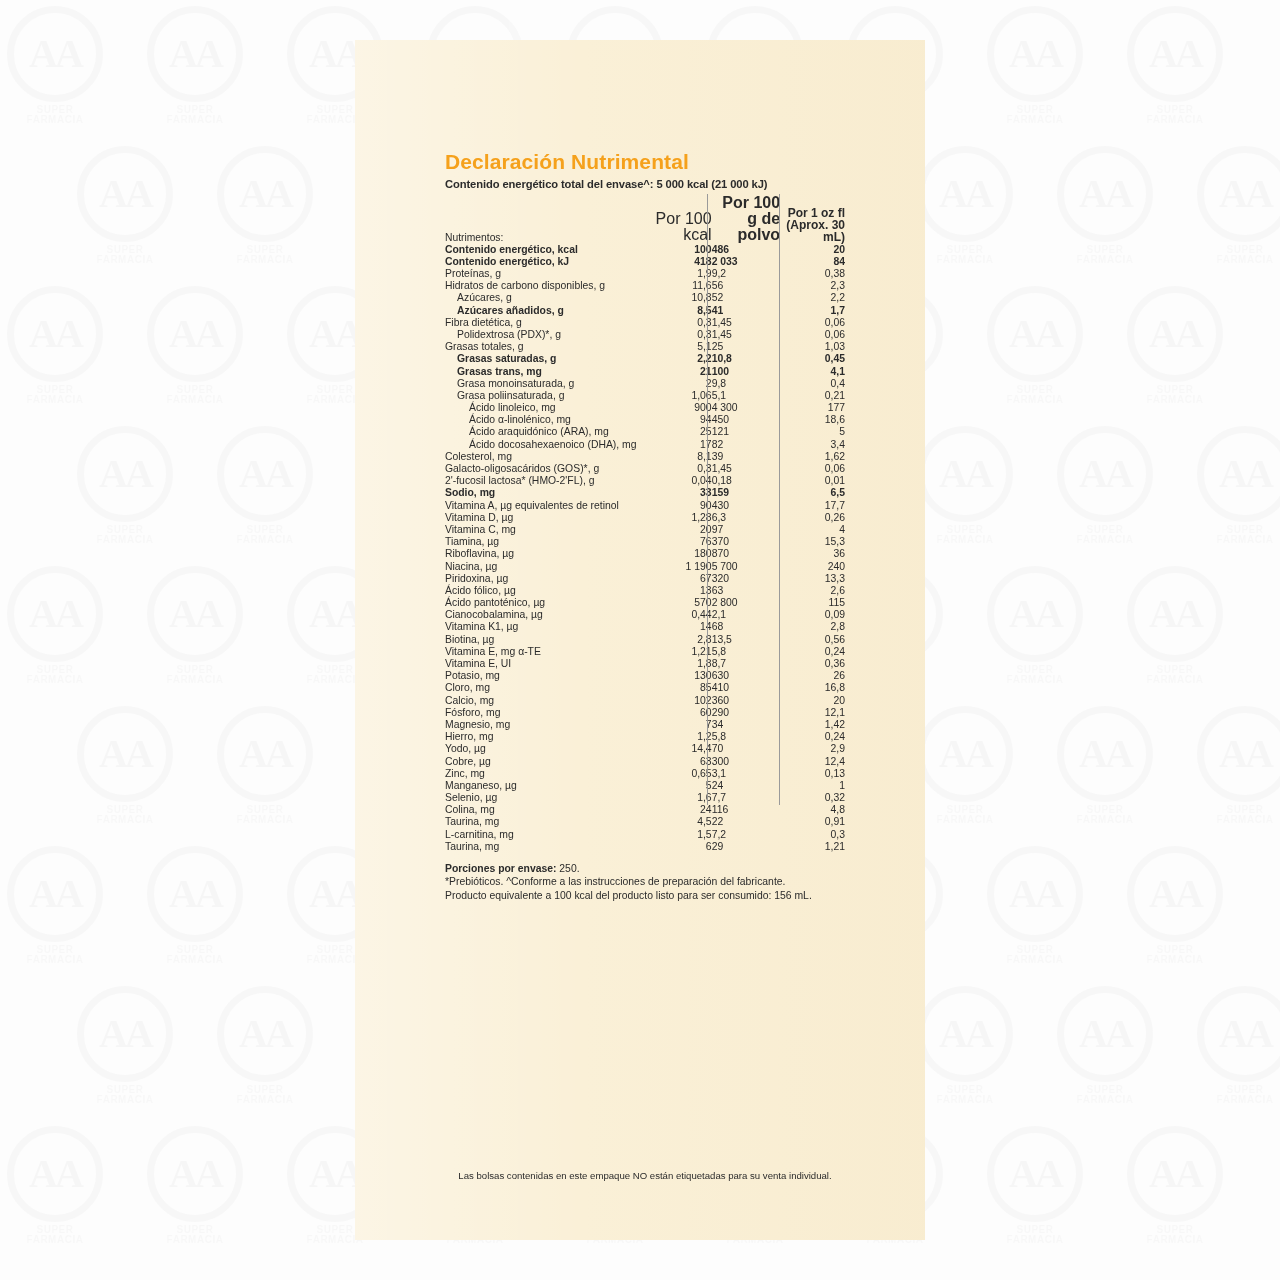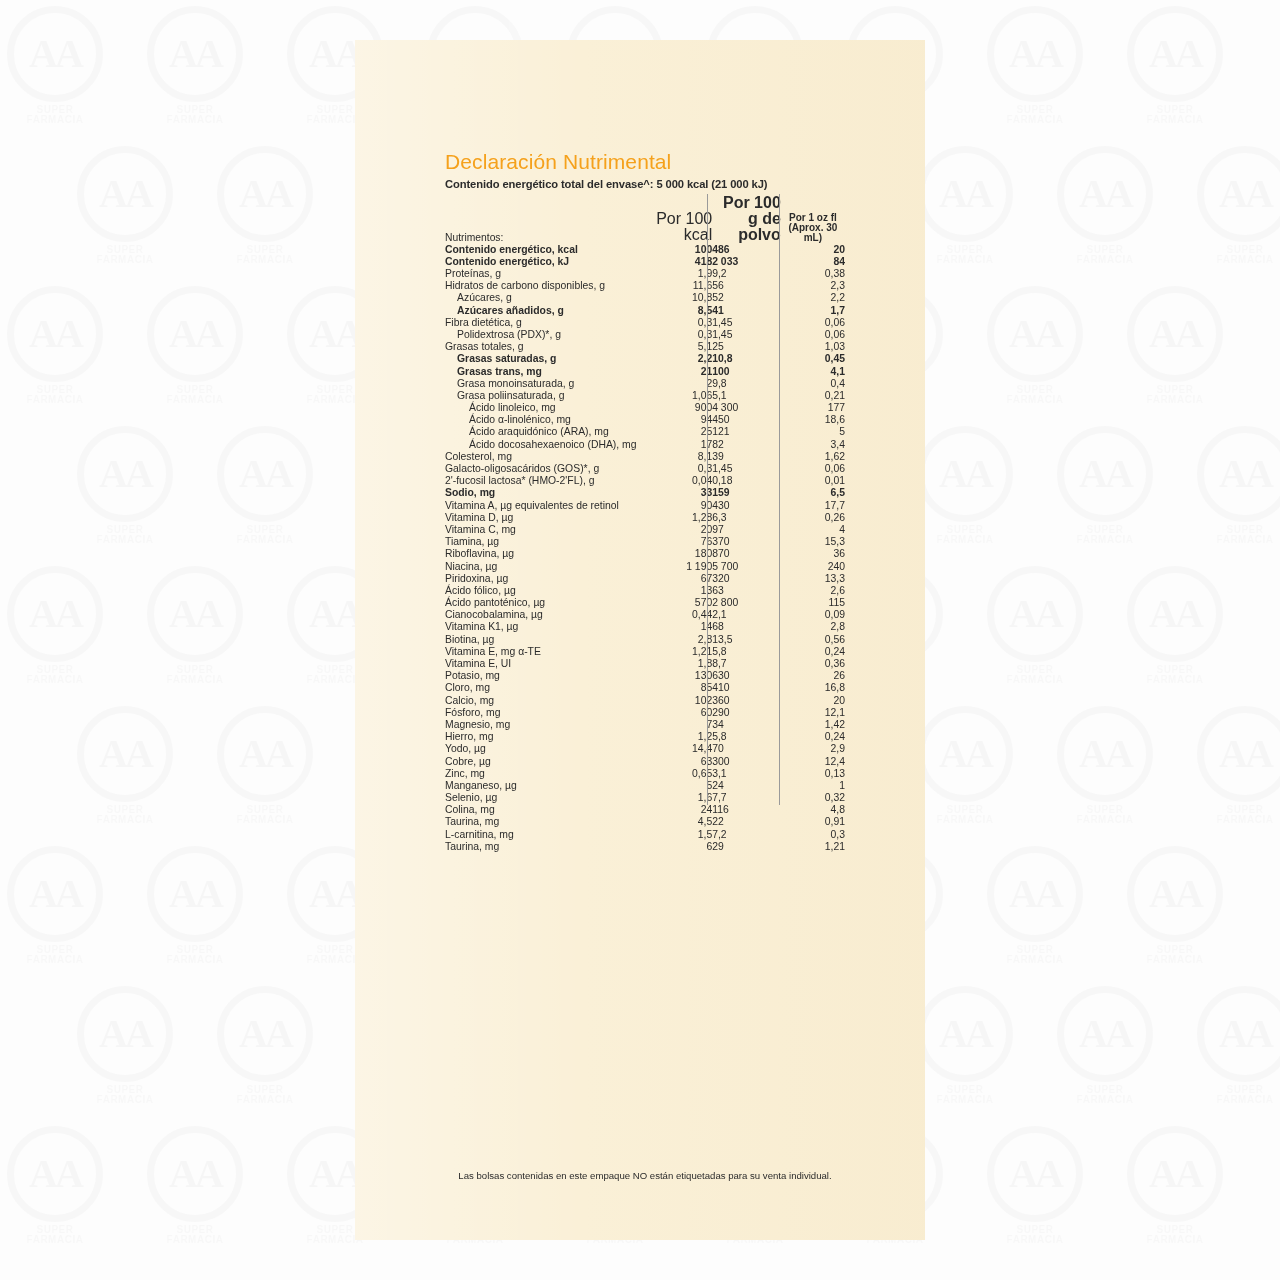--- a/index.html
+++ b/index.html
@@ -75,21 +75,21 @@
 
   .label-inner {
     position: absolute;
     left: 90px;
     top: 110px;
     width: 400px;
   }
 
   h1.title {
     font-size: 21px;
-    font-weight: normal;
+    font-weight: bold;
     color: #f5a11c;
     margin: 0 0 4px 0;
     letter-spacing: 0.1px;
   }
 
   .energy-line {
     font-size: 11.2px;
     color: #2b2b2b;
     font-weight: bold;
     margin-bottom: 4px;
@@ -108,21 +108,21 @@
     vertical-align: bottom;
     font-weight: normal;
   }
   td.name { text-align: left; width: 190px; }
   td.v1 { text-align: right; width: 70px; padding-right: 6px; }
   td.v2 { width: 72px; padding-right: 6px; }
   td.v3 { text-align: right; width: 68px; padding-right: 2px; }
 
   th.hdr { font-size: 10.3px; text-align: left; font-weight: bold; vertical-align: bottom; }
   th.hdr-c { font-size: 16px; text-align: right; font-weight: bold; vertical-align: bottom; padding-right: 6px; }
-  th.hdr-c3 { font-size: 10px; text-align: center; font-weight: bold; vertical-align: bottom; padding-right: 2px; }
+  th.hdr-c3 { font-size: 12px; text-align: right; font-weight: bold; vertical-align: bottom; padding-right: 2px; }
 
   .hdr-sub { display: block; font-weight: bold; }
 
   tr.bold td { font-weight: bold; }
   .ind1 td.name { padding-left: 12px; }
   .ind2 td.name { padding-left: 24px; }
 
   
   .sep-wrap { position: relative; }
   .vline {
@@ -965,16 +965,23 @@
               <td class="v1">6</td>
               <td class="v2">29</td>
               <td class="v3">1,21</td>
             </tr>
           </tbody>
       </table>
       <div class="vline" id="vline1" style="left: 262px; height: 611px;"></div>
       <div class="vline" id="vline2" style="left: 334px; height: 611px;"></div>
     </div>
 
+    <div class="footnotes">
+      <div>
+        <span class="b">Porciones por envase:</span><span> 250.</span>
+      </div>
+      <div>*Prebióticos. ^Conforme a las instrucciones de preparación del fabricante.</div>
+      <div>Producto equivalente a 100 kcal del producto listo para ser consumido: 156 mL.</div>
+    </div>
   </div>
 
   <div class="bottom-note">Las bolsas contenidas en este empaque NO están etiquetadas para su venta individual.</div>
 </div>
 
 </body></html>

